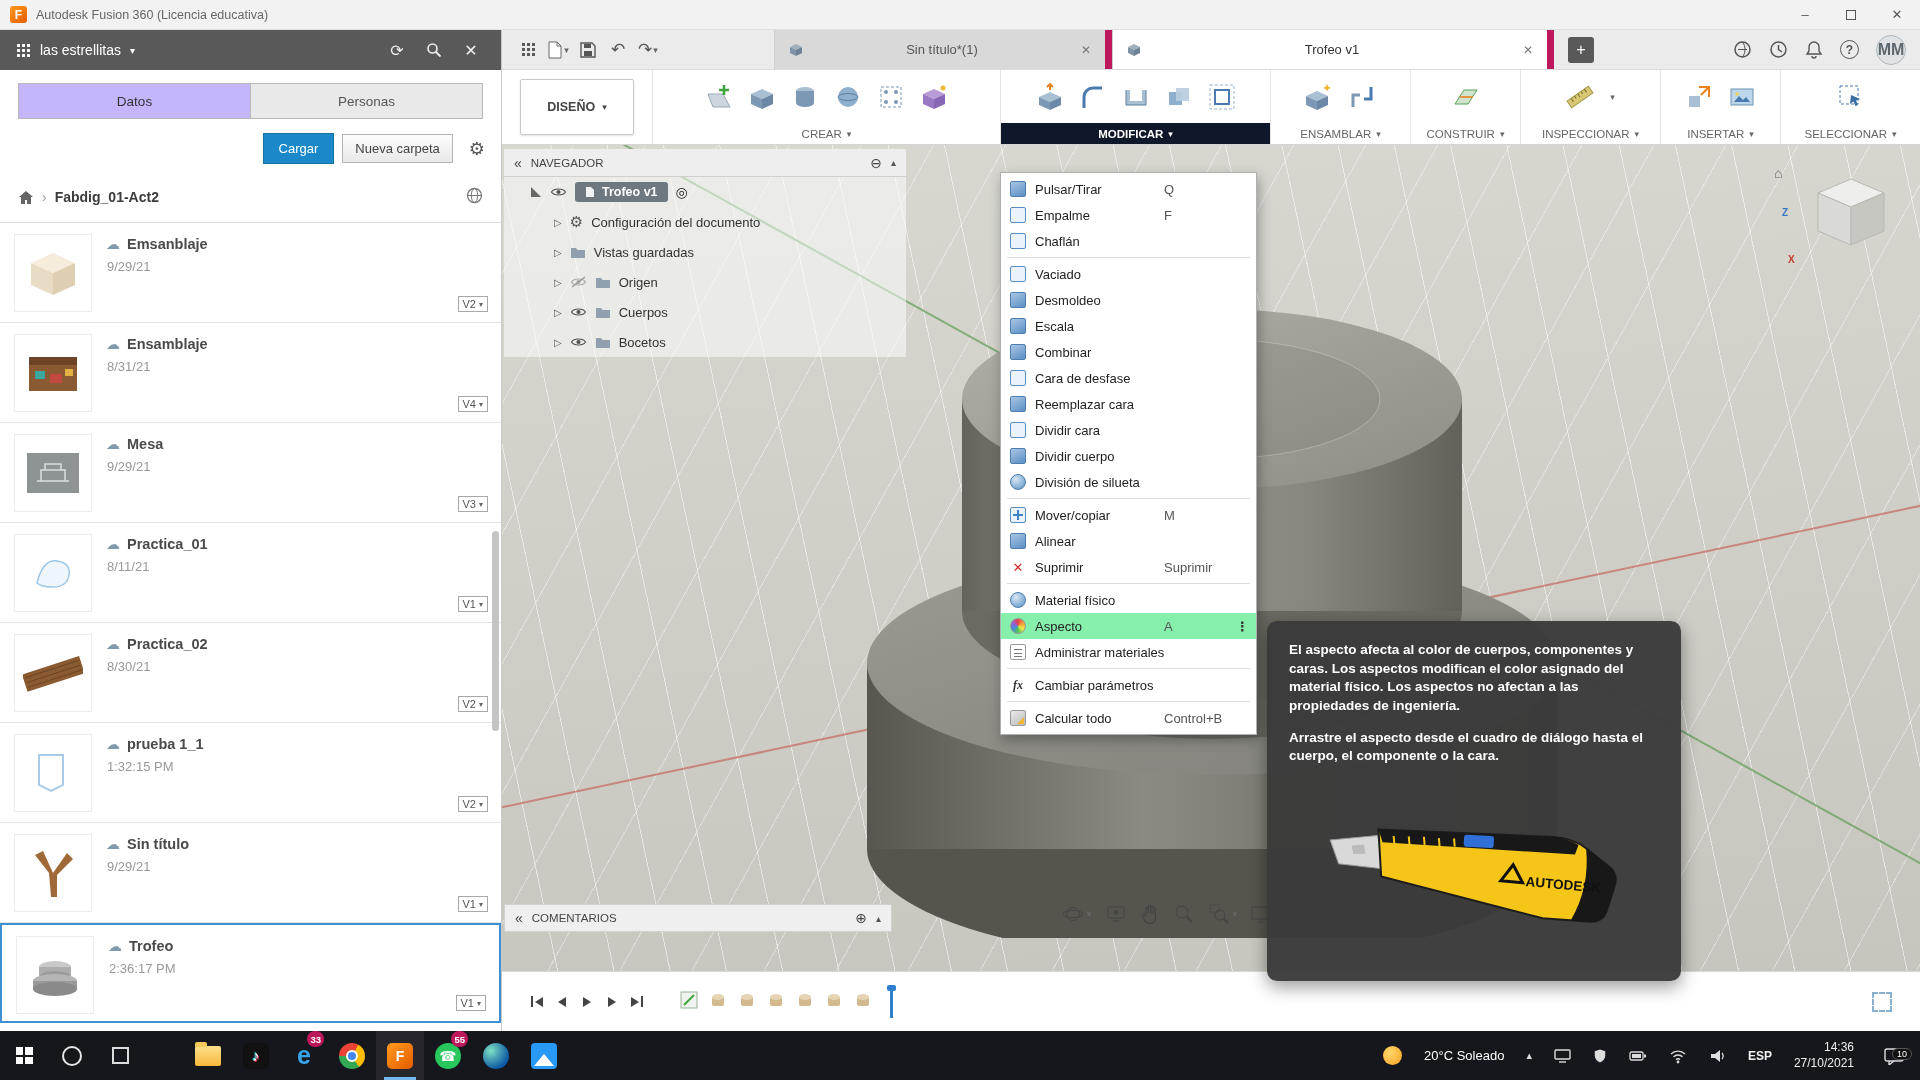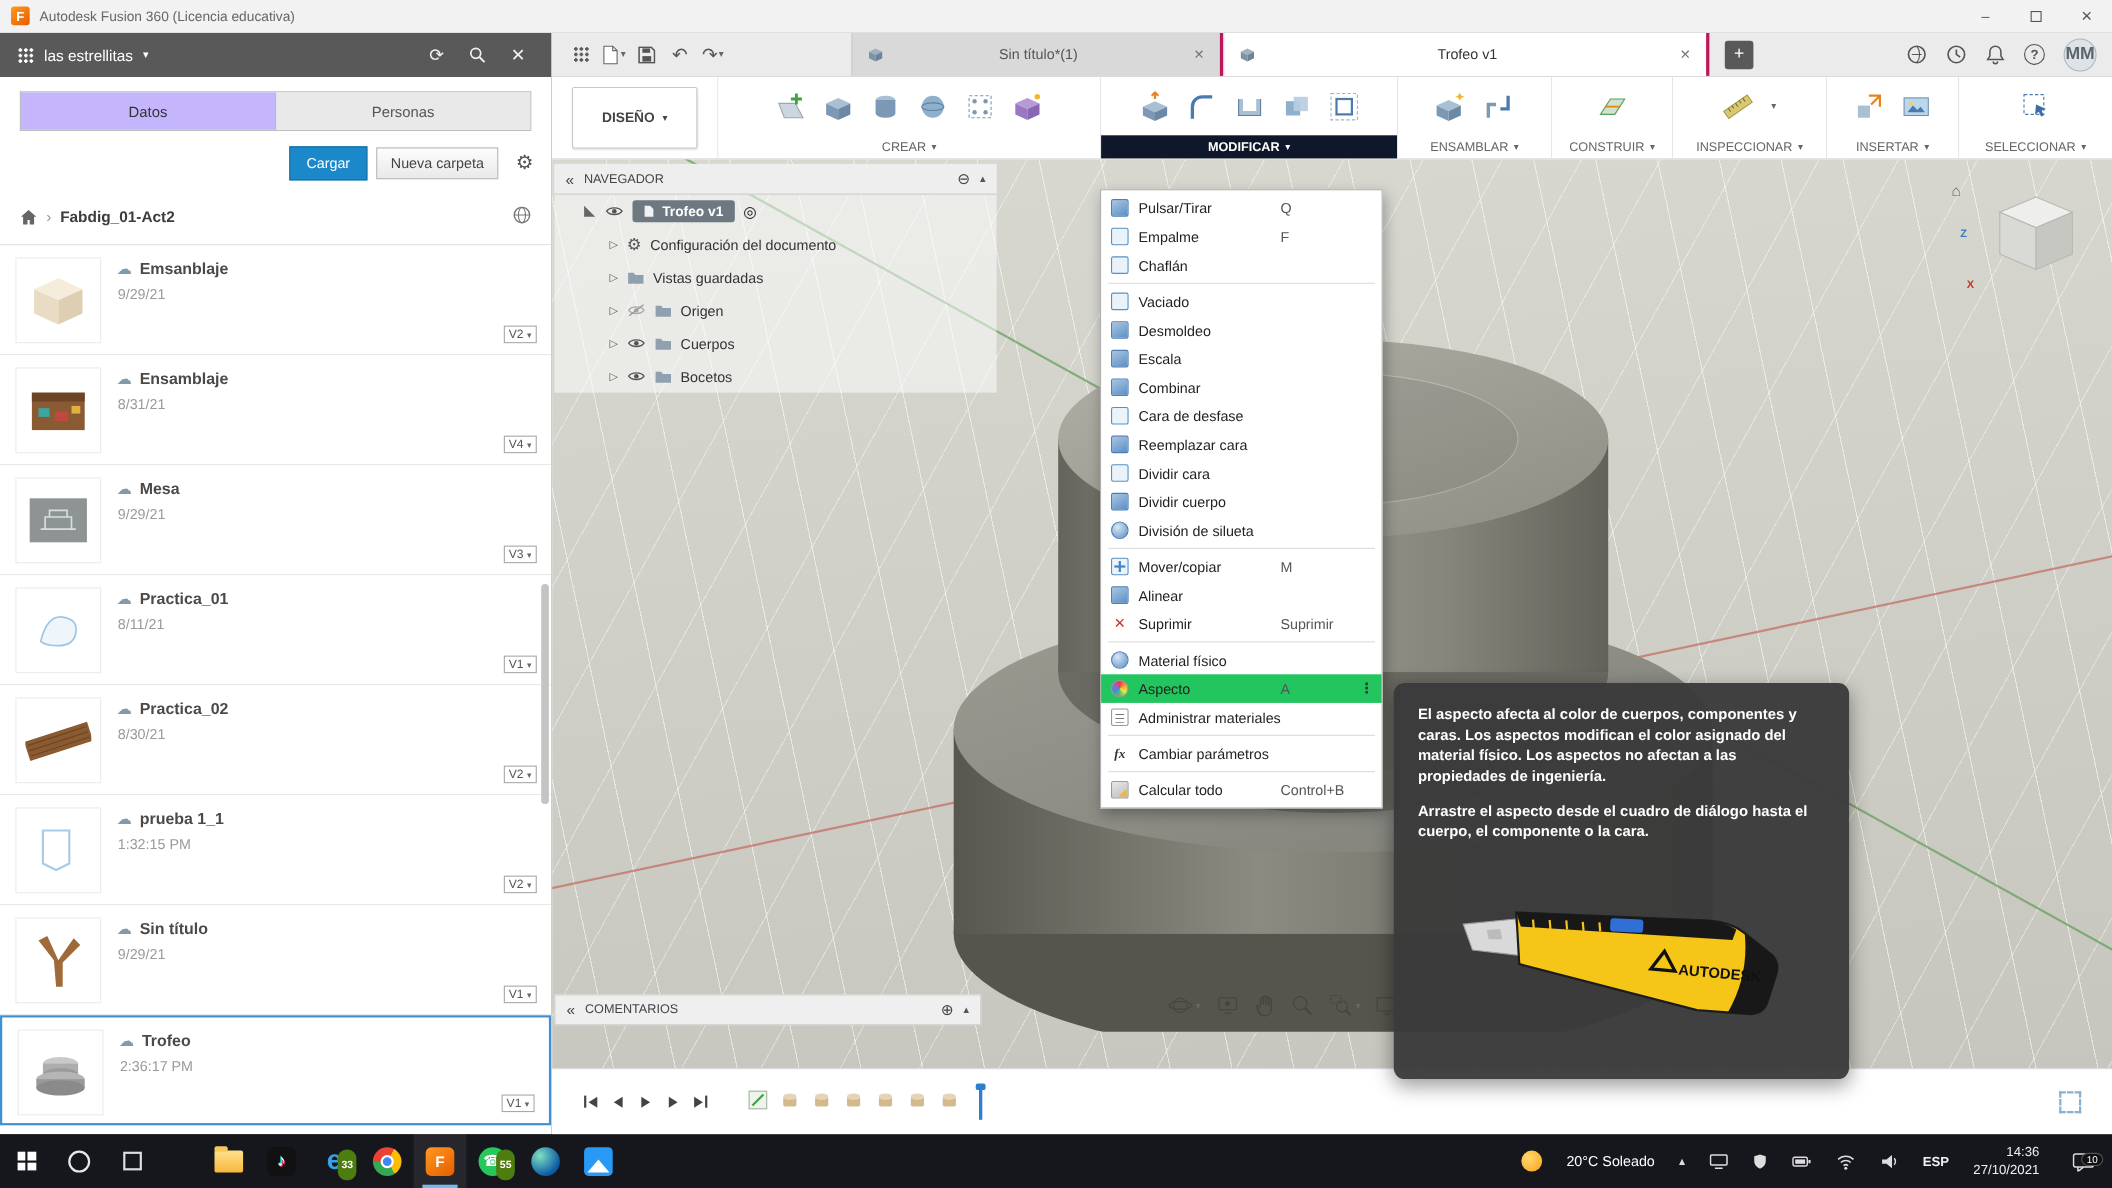--- a/index.html
+++ b/index.html
@@ -53,21 +53,21 @@
 .main{flex:1;display:flex;flex-direction:column;position:relative;min-width:0}
 
 
 .app-toolbar{flex:0 0 40px;background:#ebebeb;display:flex;align-items:center;border-bottom:1px solid #dcdcdc}
 .at-icons{display:flex;align-items:center;gap:6px;padding:0 10px 0 14px}
 .at-btn{display:flex;align-items:center;justify-content:center;min-width:24px;height:28px;color:#555}
 .g9{width:15px;height:15px;background:radial-gradient(circle,#5a5a5a 1.5px,transparent 1.7px) 0 0/5px 5px}
 .small-caret{font-size:9px;color:#666;margin-left:1px}
 .uglyph{font-size:17px;color:#555}
 .doc-tabs{display:flex;align-items:stretch;height:100%;margin-left:104px}
-.doc-tab{display:flex;align-items:center;gap:9px;padding:12px 14px;background:#d9d9d9;border-left:1px solid #cccccc;border-right:3px solid #be185d;color:#555;width:338px}
+.doc-tab{display:flex;align-items:center;gap:9px;padding:12px 14px;background:#d9d9d9;border-left:1px solid #cccccc;border-right:7px solid #be185d;color:#555;width:338px}
 .doc-tab.active{background:#fff;width:442px;color:#333}
 .tab-label{flex:1;text-align:center;font-size:13px;white-space:nowrap;overflow:hidden}
 .tab-close{color:#777;font-size:12px}
 .newtab{width:26px;height:26px;background:#595959;color:#fff;border-radius:3px;display:flex;align-items:center;justify-content:center;font-size:16px;margin-left:14px;align-self:center}
 .at-right{margin-left:auto;display:flex;align-items:center;gap:17px;padding-right:14px}
 .help-circle{width:19px;height:19px;border:1.6px solid #555;border-radius:50%;display:flex;align-items:center;justify-content:center;font-size:12px;color:#555;font-weight:700}
 .avatar{width:30px;height:30px;border-radius:50%;background:#dfe3e6;border:1px solid #aeb6bc;color:#5c666d;font-weight:700;font-size:16px;display:flex;align-items:center;justify-content:center}
 
 
 .ribbon-tabs{flex:0 0 27px;background:#fff;display:flex;gap:36px;padding-left:152px;border-bottom:1px solid #ececec}
@@ -124,21 +124,21 @@
 .tri.r{border-left:8px solid #444}
 .pbar{width:2px;height:11px;background:#444}
 .tl-features{display:flex;align-items:center;gap:9px;margin-left:30px}
 .tl-marker{width:3px;height:32px;background:#2f7fd0;margin-left:8px;position:relative}
 .tl-marker::before{content:"";position:absolute;top:-1px;left:-3px;width:9px;height:6px;background:#2f7fd0;border-radius:2px}
 .expand-btn{position:absolute;right:28px;top:20px;width:20px;height:20px;border:2px dashed #8ab0d0}
 
 
 .menu{position:absolute;left:498px;top:142px;width:257px;background:#fff;border:1px solid #b0b0b0;box-shadow:2px 5px 12px rgba(0,0,0,.3);padding:3px 0;z-index:60}
 .menu-row{height:26px;display:flex;align-items:center;gap:9px;padding:0 10px 0 9px;position:relative;font-size:13px;color:#222;white-space:nowrap}
-.menu-row.hl{background:#22c55e}
+.menu-row.hl{background:#86efac}
 .ms{position:absolute;left:163px;color:#555}
 .kebab{position:absolute;right:7px;color:#333;font-weight:700}
 .menu-sep{height:1px;background:#dcdcdc;margin:3px 6px}
 .mic{width:16px;height:16px;flex:0 0 16px;border-radius:2px;background:linear-gradient(150deg,#a9c6e4,#5b8fc4);border:1px solid #4d7eb2;position:relative}
 .mic.m-outline{background:#eaf2fa;border:1.5px solid #5b8fc4}
 .mic.m-sphere{border-radius:50%;background:radial-gradient(circle at 35% 30%,#d6e7f5,#5b8fc4)}
 .mic.m-rainbow{border-radius:50%;border-color:#999;background:conic-gradient(#e84040,#f2a03c,#ece84a,#52c452,#3f8fd9,#9a5fd9,#e84040)}
 .mic.m-red{background:none;border:none}
 .mic.m-red::after{content:"✕";position:absolute;inset:0;display:flex;align-items:center;justify-content:center;color:#d42a2a;font-weight:700;font-size:13px}
 .mic.m-fx{background:none;border:none}
@@ -161,21 +161,21 @@
 .tb-cell{width:48px;display:flex;align-items:center;justify-content:center;position:relative}
 .win-logo{width:17px;height:17px;display:grid;grid-template-columns:1fr 1fr;gap:2px}
 .win-logo i{background:#fdfdfd}
 .tb-search{width:432px;background:#f4f4f4;color:#555;display:flex;align-items:center;gap:10px;padding:0 13px;font-size:13.5px}
 .cortana{width:20px;height:20px;border:2px solid #e8e8e8;border-radius:50%}
 .taskview{width:17px;height:17px;border:2px solid #ddd}
 .tb-apps{display:flex;margin-left:40px}
 .tb-app{width:48px;display:flex;align-items:center;justify-content:center;position:relative}
 .tb-app.active{background:rgba(255,255,255,.07)}
 .tb-app.active::after{content:"";position:absolute;bottom:0;left:8px;right:8px;height:3px;background:#76b9ed}
-.badge{position:absolute;top:14px;right:4px;min-width:16px;height:28px;border-radius:8px;background:#4d7c0f;color:#fff;font-size:9.5px;font-weight:700;display:flex;align-items:center;justify-content:center;padding:0 3px;z-index:2}
+.badge{position:absolute;top:0;right:4px;min-width:16px;height:16px;border-radius:8px;background:#be185d;color:#fff;font-size:9.5px;font-weight:700;display:flex;align-items:center;justify-content:center;padding:0 3px;z-index:2}
 .folder-ic{width:26px;height:20px;position:relative;background:linear-gradient(#ffe08a,#f7b73c);border-radius:2px}
 .folder-ic::before{content:"";position:absolute;top:-4px;left:0;width:12px;height:5px;background:#f7c95c;border-radius:2px 2px 0 0}
 .tiktok{width:26px;height:26px;border-radius:6px;background:#111;color:#fff;display:flex;align-items:center;justify-content:center;font-size:15px;text-shadow:1px 1px 0 #fe2c55,-1px -1px 0 #25f4ee}
 .edge-e{font-size:25px;font-weight:700;color:#35a3e8;line-height:1}
 .chrome{width:26px;height:26px;border-radius:50%;background:conic-gradient(from -90deg,#ea4335 0 33%,#fbbc05 33% 66%,#34a853 66% 100%);position:relative}
 .chrome::after{content:"";position:absolute;inset:7px;border-radius:50%;background:#4285f4;border:2px solid #fff}
 .fusion-sq{width:26px;height:26px;border-radius:5px;background:linear-gradient(140deg,#ff9a1f,#e55c00);color:#fff;font-weight:700;font-size:14px;display:flex;align-items:center;justify-content:center}
 .wa{width:26px;height:26px;border-radius:50%;background:#28c75c;color:#fff;display:flex;align-items:center;justify-content:center;font-size:14px}
 .edge-new{width:26px;height:26px;border-radius:50%;background:radial-gradient(circle at 30% 30%,#7de0c3,#0c59a4 72%)}
 .photos{width:26px;height:26px;background:#2899f5;border-radius:4px;position:relative;overflow:hidden}

